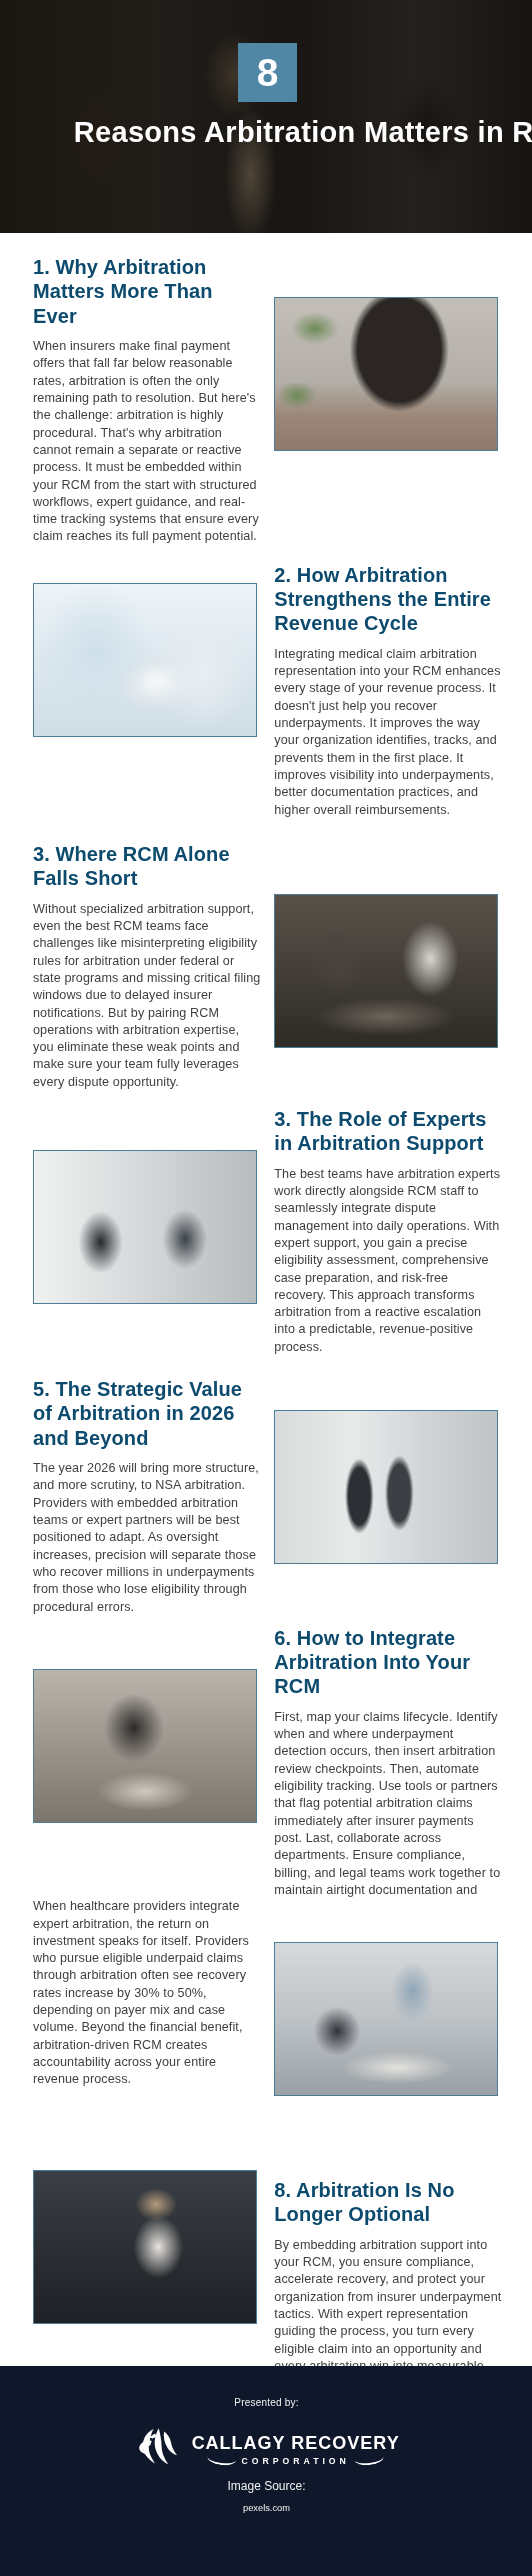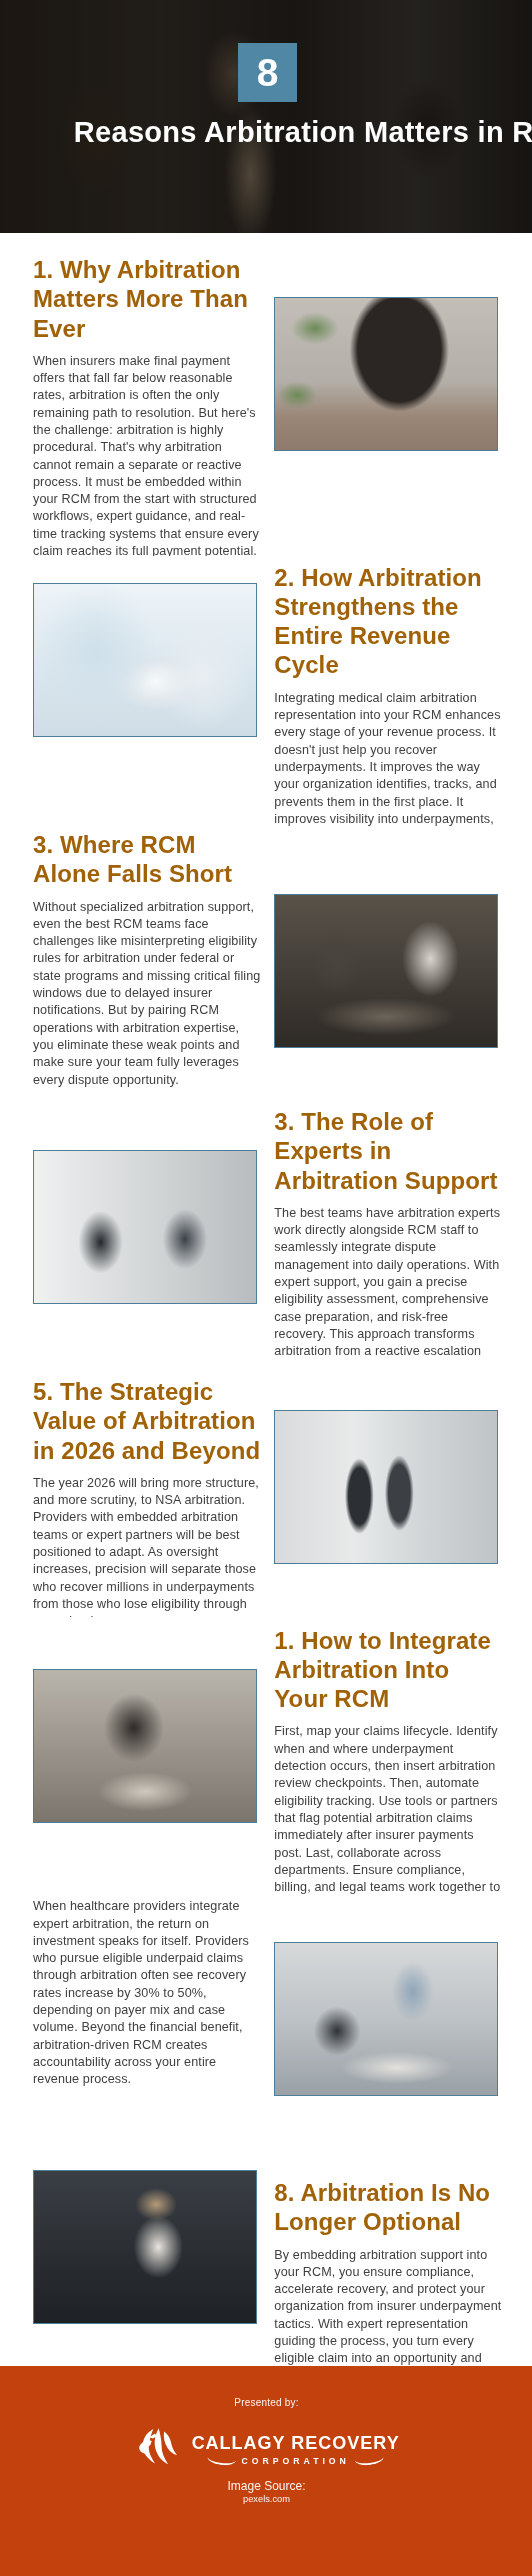--- a/index.html
+++ b/index.html
@@ -16,29 +16,29 @@
       linear-gradient(90deg,#2a241d 0%,#35302a 30%,#262220 55%,#3b3834 78%,#23201e 100%);}
   .hero-overlay{position:absolute;inset:0;background:rgba(8,6,4,0.45);}
   .badge{position:absolute;left:238px;top:43px;width:59px;height:59px;display:flex;align-items:center;justify-content:center;
     color:#fff;font-size:39px;font-weight:700;}
   .hero-title{position:absolute;top:114px;left:0;width:100%;text-align:center;color:#ffffff;
     font-size:29px;line-height:1.3;font-weight:800;letter-spacing:0.3px;}
 
   
   .section{display:flex;gap:13.3px;padding:0 33px;box-sizing:border-box;overflow:hidden;}
   .col{width:228px;flex:0 0 228px;}
-  h2{font-size:24px;line-height:1.22;font-weight:800;color:#a16207;margin:0 0 10px 0;letter-spacing:0.1px;}
+  h2{font-size:20px;line-height:1.22;font-weight:800;color:#0c4a6e;margin:0 0 10px 0;letter-spacing:0.1px;}
   .body-text{font-size:12.6px;line-height:17.3px;color:#3f3f3f;margin:0;letter-spacing:0.1px;}
   .photo{width:224px;height:154px;border:1.3px solid #4c7e97;box-sizing:border-box;}
 
   .s1{height:323px}.s2{height:273px}.s3{height:276px}.s4{height:256px}
   .s5{height:256px}.s6{height:280px}.s7{height:263px}.s8{height:206px}
   .s1 .text{margin-top:22px}.s1 .photo{margin-top:64px}
   .s2 .photo{margin-top:27px}.s2 .text{margin-top:6.7px}
-  .s3 .text{margin-top:1px}.s3 .photo{margin-top:65px}
+  .s3 .text{margin-top:13px}.s3 .photo{margin-top:65px}
   .s4 .photo{margin-top:45px}.s4 .text{margin-top:2px}
   .s5 .text{margin-top:16px}.s5 .photo{margin-top:49px}
   .s6 .photo{margin-top:52px}.s6 .text{margin-top:8.7px}
   .s7 .text{margin-top:1.3px}.s7 .photo{margin-top:45px}
   .s8 .photo{margin-top:10px}.s8 .text{margin-top:18px}
 
   
   .img-s1{background:
     radial-gradient(40px 27px at 18% 20%, #6d8a57 0%, transparent 60%),
     radial-gradient(33px 23px at 10% 64%, #6d8a57 0%, transparent 60%),
@@ -83,21 +83,21 @@
   .website{font-size:15.3px;margin-top:4.7px;letter-spacing:0.2px;}
   .logo-row{display:flex;align-items:center;justify-content:center;gap:9.3px;margin-top:17.3px;}
   .logo-text{text-align:left;}
   .logo-name{font-size:18px;font-weight:800;letter-spacing:1px;}
   .logo-sub-row{display:flex;align-items:center;justify-content:center;gap:5.3px;margin-top:2px;}
   .logo-sub{font-size:8.7px;font-weight:700;letter-spacing:4px;}
   .swoosh{width:29px;height:6px;border-bottom:2px solid #fff;border-radius:0 0 60% 60% / 0 0 100% 100%;}
   .swoosh.left{transform:rotate(7deg);}
   .swoosh.right{transform:rotate(-7deg);}
   .img-src-label{font-size:12px;margin-top:5px;opacity:0.95;}
-  .img-src{font-size:9.3px;margin-top:1px;opacity:0.95;}
+  .img-src{font-size:9.3px;margin-top:10px;opacity:0.95;}
 </style>
 </head>
 <body>
 
 <div id="page">
 
   <header class="hero">
     <div class="hero-photo" role="img" aria-label="business team meeting photo"></div>
     <div class="hero-overlay"></div>
     <div class="badge" style="background:#4f87a5;">8</div>
@@ -152,21 +152,21 @@
     <div class="col">
       <div class="photo img-s5" role="img" aria-label="businessmen talking in lobby photo"></div>
     </div>
   </section>
 
   <section class="section s6">
     <div class="col">
       <div class="photo img-s6" role="img" aria-label="man working at desk photo"></div>
     </div>
     <div class="col text">
-      <h2>1. How to Integrate Arbitration Into Your RCM</h2>
+      <h2>6. How to Integrate Arbitration Into Your RCM</h2>
       <p class="body-text">First, map your claims lifecycle. Identify when and where underpayment detection occurs, then insert arbitration review checkpoints. Then, automate eligibility tracking. Use tools or partners that flag potential arbitration claims immediately after insurer payments post. Last, collaborate across departments. Ensure compliance, billing, and legal teams work together to maintain airtight documentation and timely filings.</p>
     </div>
   </section>
 
   <section class="section s7">
     <div class="col text">
       <p class="body-text">When healthcare providers integrate expert arbitration, the return on investment speaks for itself. Providers who pursue eligible underpaid claims through arbitration often see recovery rates increase by 30% to 50%, depending on payer mix and case volume. Beyond the financial benefit, arbitration-driven RCM creates accountability across your entire revenue process.</p>
     </div>
     <div class="col">
       <div class="photo img-s7" role="img" aria-label="team discussing documents photo"></div>
@@ -176,21 +176,21 @@
   <section class="section s8">
     <div class="col">
       <div class="photo img-s8" role="img" aria-label="woman at laptop photo"></div>
     </div>
     <div class="col text">
       <h2>8. Arbitration Is No Longer Optional</h2>
       <p class="body-text">By embedding arbitration support into your RCM, you ensure compliance, accelerate recovery, and protect your organization from insurer underpayment tactics. With expert representation guiding the process, you turn every eligible claim into an opportunity and every arbitration win into measurable growth.</p>
     </div>
   </section>
 
-  <footer class="footer" style="background:#c2410c;">
+  <footer class="footer" style="background:#0f172a;">
     <div class="presented">Presented by:</div>
 
     <div class="logo-row">
       <svg class="lion" viewBox="0 0 120 120" width="49" height="49" aria-hidden="true">
         <g fill="#ffffff">
           <path d="M50 10 C30 20 21 40 25 58 C28 74 40 86 54 94 C43 78 37 64 39 49 C41 34 45 20 50 10 Z"></path>
           <path d="M63 8 C53 26 50 46 57 64 C62 78 73 90 86 96 C75 80 70 66 70 51 C70 36 66 21 63 8 Z"></path>
           <path d="M76 16 C74 30 77 45 85 57 C91 66 99 72 108 74 C99 63 95 53 93 42 C91 31 84 22 76 16 Z"></path>
           <path d="M40 30 L54 21 L58 28 L48 33 Z"></path>
           <path d="M20 46 C27 38 38 35 46 39 L42 50 L31 52 C27 55 25 59 27 63 L37 61 L33 73 L21 67 C13 60 14 52 20 46 Z"></path>

